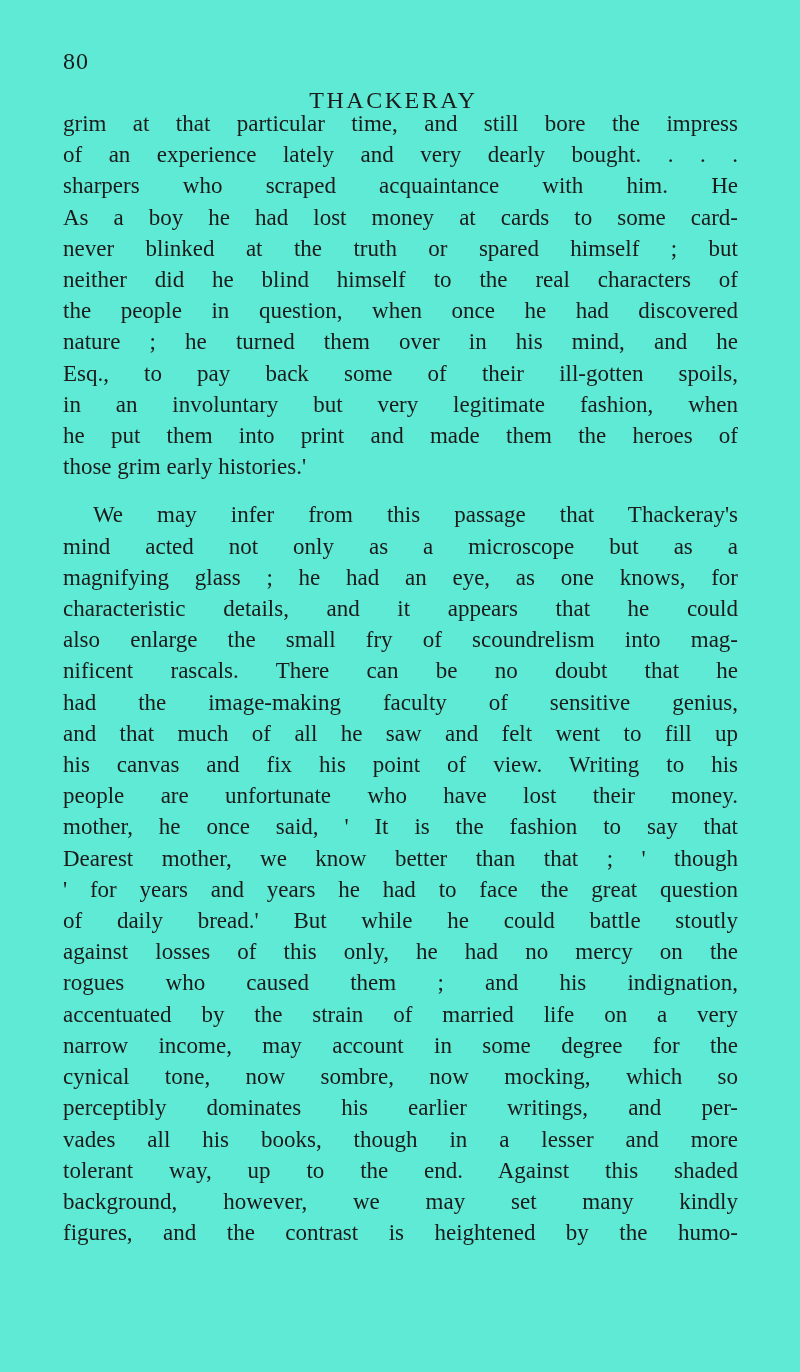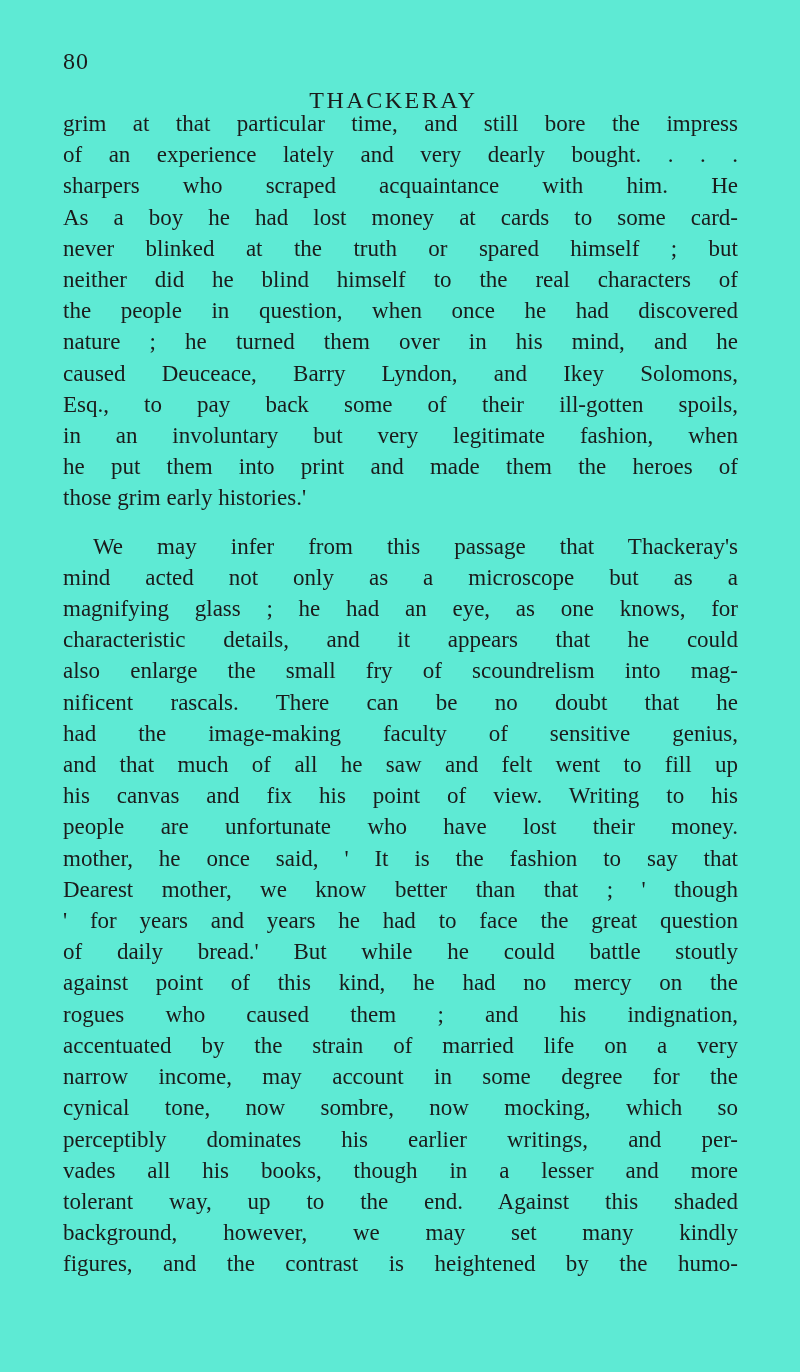--- a/index.html
+++ b/index.html
@@ -73,42 +73,41 @@
   <div class="text-block">
       <div class="paragraph">
         <div class="line">grim at that particular time, and still bore the impress</div>
         <div class="line">of an experience lately and very dearly bought. . . .</div>
         <div class="line">sharpers who scraped acquaintance with him.  He</div>
         <div class="line">As a boy he had lost money at cards to some card-</div>
         <div class="line">never blinked at the truth or spared himself ;  but</div>
         <div class="line">neither did he blind himself to the real characters of</div>
         <div class="line">the people in question, when once he had discovered</div>
         <div class="line">nature ;  he turned them over in his mind, and he</div>
-        <div class="line">caused Deuceace, Barry Lyndon, and Ikey Solomons,</div>
         <div class="line">Esq., to pay back some of their ill-gotten spoils,</div>
         <div class="line">in an involuntary but very legitimate fashion, when</div>
         <div class="line">he put them into print and made them the heroes of</div>
         <div class="line last">those grim early histories.'</div>
       </div>
       <div class="paragraph">
         <div class="line indent">We may infer from this passage that Thackeray's</div>
         <div class="line">mind acted not only as a microscope but as a</div>
         <div class="line">magnifying glass ; he had an eye, as one knows, for</div>
         <div class="line">characteristic details, and it appears that he could</div>
         <div class="line">also enlarge the small fry of scoundrelism into mag-</div>
         <div class="line">nificent rascals.  There can be no doubt that he</div>
         <div class="line">had the image-making faculty of sensitive genius,</div>
         <div class="line">and that much of all he saw and felt went to fill up</div>
         <div class="line">his canvas and fix his point of view.  Writing to his</div>
         <div class="line">people are unfortunate who have lost their money.</div>
         <div class="line">mother, he once said, ' It is the fashion to say that</div>
         <div class="line">Dearest mother, we know better than that ; ' though</div>
         <div class="line">' for years and years he had to face the great question</div>
         <div class="line">of daily bread.'  But while he could battle stoutly</div>
-        <div class="line">against point of this kind, he had no mercy on the</div>
+        <div class="line">against losses of this only, he had no mercy on the</div>
         <div class="line">rogues who caused them ;  and his indignation,</div>
         <div class="line">accentuated by the strain of married life on a very</div>
         <div class="line">narrow income, may account in some degree for the</div>
         <div class="line">cynical tone, now sombre, now mocking, which so</div>
         <div class="line">perceptibly dominates his earlier writings, and per-</div>
         <div class="line">vades all his books, though in a lesser and more</div>
         <div class="line">tolerant way, up to the end.  Against this shaded</div>
         <div class="line">background, however, we may set many kindly</div>
         <div class="line">figures, and the contrast is heightened by the humo-</div>
       </div>

